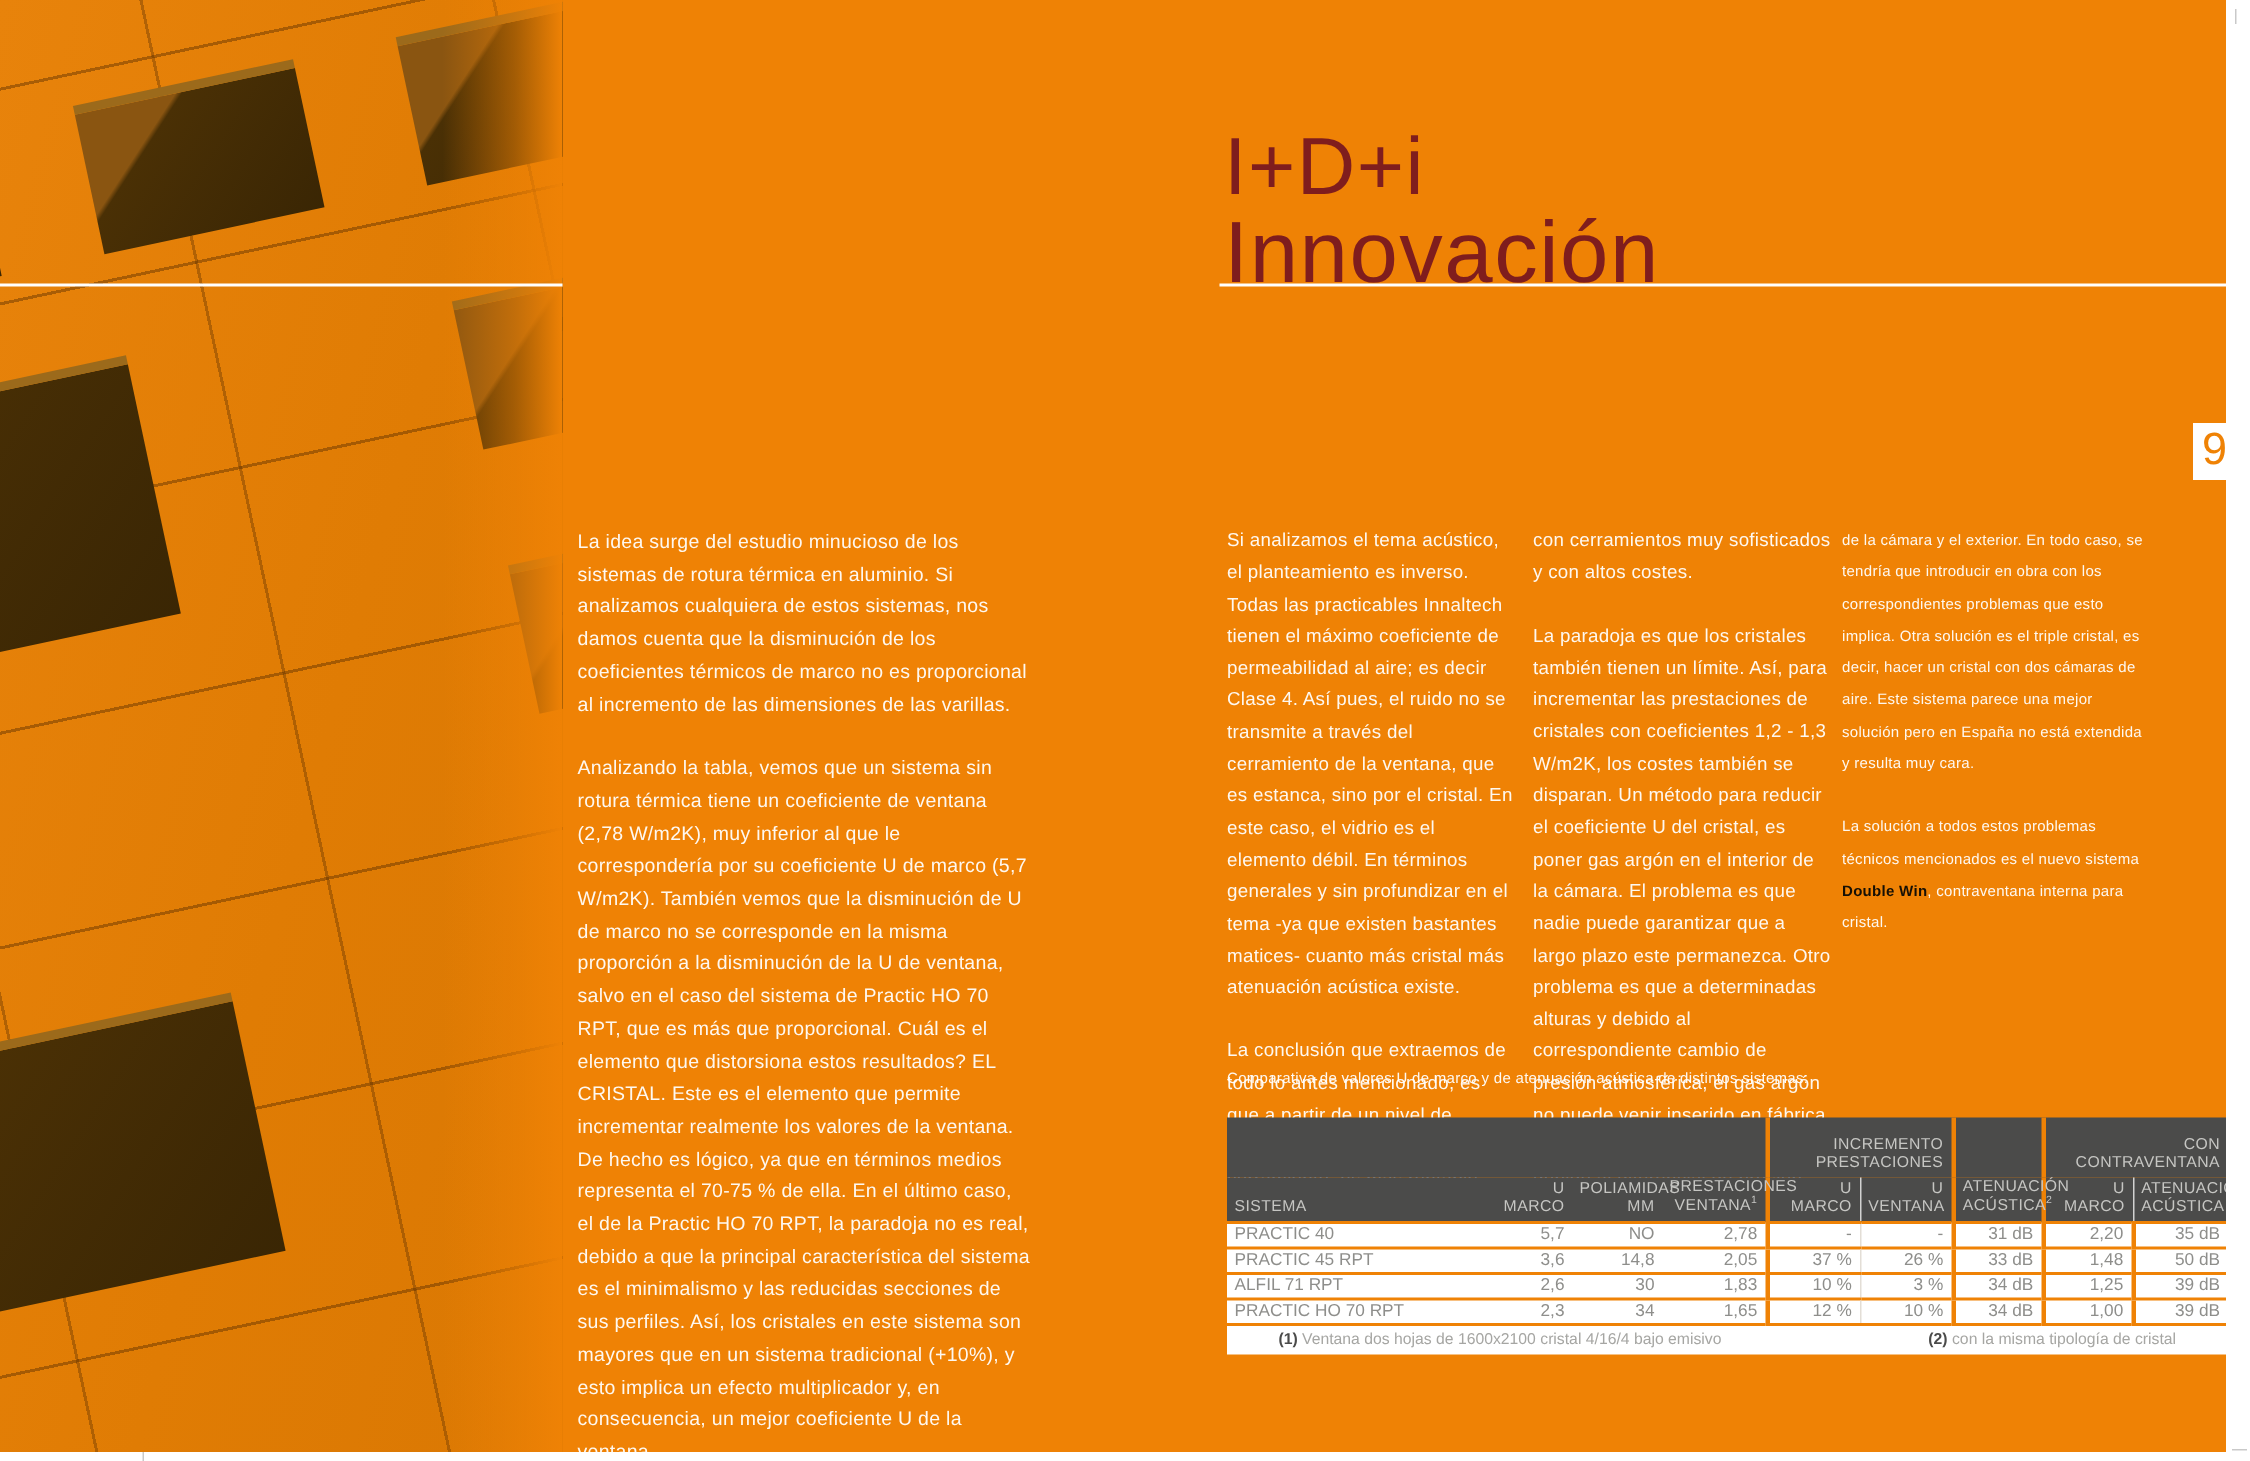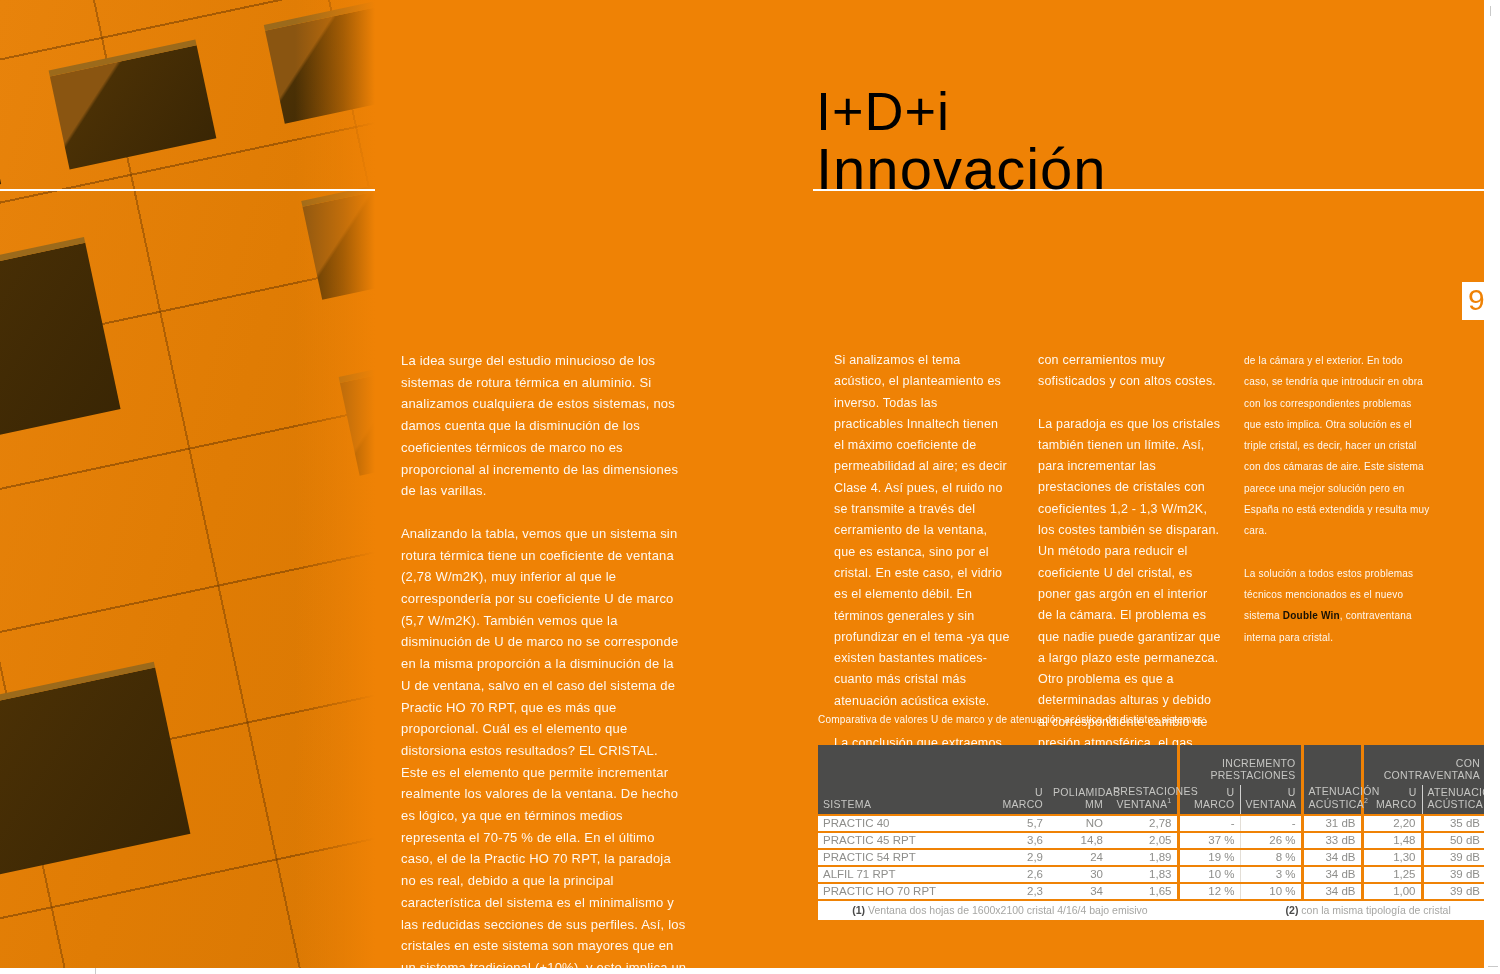--- a/index.html
+++ b/index.html
@@ -21,33 +21,33 @@
   .win.big{width:300px;height:170px;}
   .photo-fade{position:absolute;right:0;top:0;width:80px;height:968px;
        background:linear-gradient(90deg, rgba(239,130,5,0) 0%, rgba(239,130,5,.55) 60%, #EF8205 100%);}
 
   
   .rule{position:absolute;height:2px;background:#ffffff;}
   .rule-left{left:0;top:189px;width:375px;}
   .rule-right{left:813px;top:189px;width:671px;}
 
   
-  .title{position:absolute;left:816px;top:84px;color:#000000;font-weight:100;line-height:1.02;letter-spacing:1px;}
+  .title{position:absolute;left:816px;top:84px;color:#7f1d1d;font-weight:100;line-height:1.02;letter-spacing:1px;}
   .title .t1{font-size:54px;}
   .title .t2{font-size:58px;margin-top:0px;}
   .intro{position:absolute;left:818px;top:206px;width:408px;color:rgba(255,255,255,.95);
          font-size:14px;line-height:22.5px;letter-spacing:.2px;}
 
   
   .pagetab{position:absolute;left:1462px;top:282px;width:38px;height:38px;background:#ffffff;}
   .pagetab span{display:block;color:#EF8205;font-size:30px;font-weight:300;line-height:36px;padding-left:6px;}
 
   
   .col{position:absolute;top:350px;color:rgba(255,255,255,.94);letter-spacing:.2px;}
-  .col p{margin:0 0 21px 16px;}
+  .col p{margin:0 0 21px 0;}
   .col1{left:385px;width:302px;font-size:13px;line-height:21.7px;}
   .col2{left:818px;width:192px;font-size:12.5px;line-height:21.3px;}
   .col3{left:1022px;width:200px;font-size:12.5px;line-height:21.3px;}
   .col4{left:1228px;width:202px;font-size:10px;line-height:21.3px;}
   .dw{font-weight:bold;color:#161005;}
 
   
   .tablewrap{position:absolute;left:818px;top:714px;width:607px;}
   .tcaption{color:rgba(255,255,255,.95);font-size:10px;letter-spacing:.2px;margin:0 0 20px 0;}
   table{border-collapse:collapse;width:607px;table-layout:fixed;padding-left:31px;}
@@ -172,31 +172,20 @@
         <td>3,6</td>
         <td>14,8</td>
         <td>2,05</td>
         <td class="b-thick">37 %</td>
         <td class="b-thin">26 %</td>
         <td class="b-thick">33 dB</td>
         <td class="b-thick">1,48</td>
         <td class="b-thick">50 dB</td>
       </tr>
       <tr>
-        <td class="left">PRACTIC 54 RPT</td>
-        <td>2,9</td>
-        <td>24</td>
-        <td>1,89</td>
-        <td class="b-thick">19 %</td>
-        <td class="b-thin">8 %</td>
-        <td class="b-thick">34 dB</td>
-        <td class="b-thick">1,30</td>
-        <td class="b-thick">39 dB</td>
-      </tr>
-      <tr>
         <td class="left">ALFIL 71 RPT</td>
         <td>2,6</td>
         <td>30</td>
         <td>1,83</td>
         <td class="b-thick">10 %</td>
         <td class="b-thin">3 %</td>
         <td class="b-thick">34 dB</td>
         <td class="b-thick">1,25</td>
         <td class="b-thick">39 dB</td>
       </tr>

